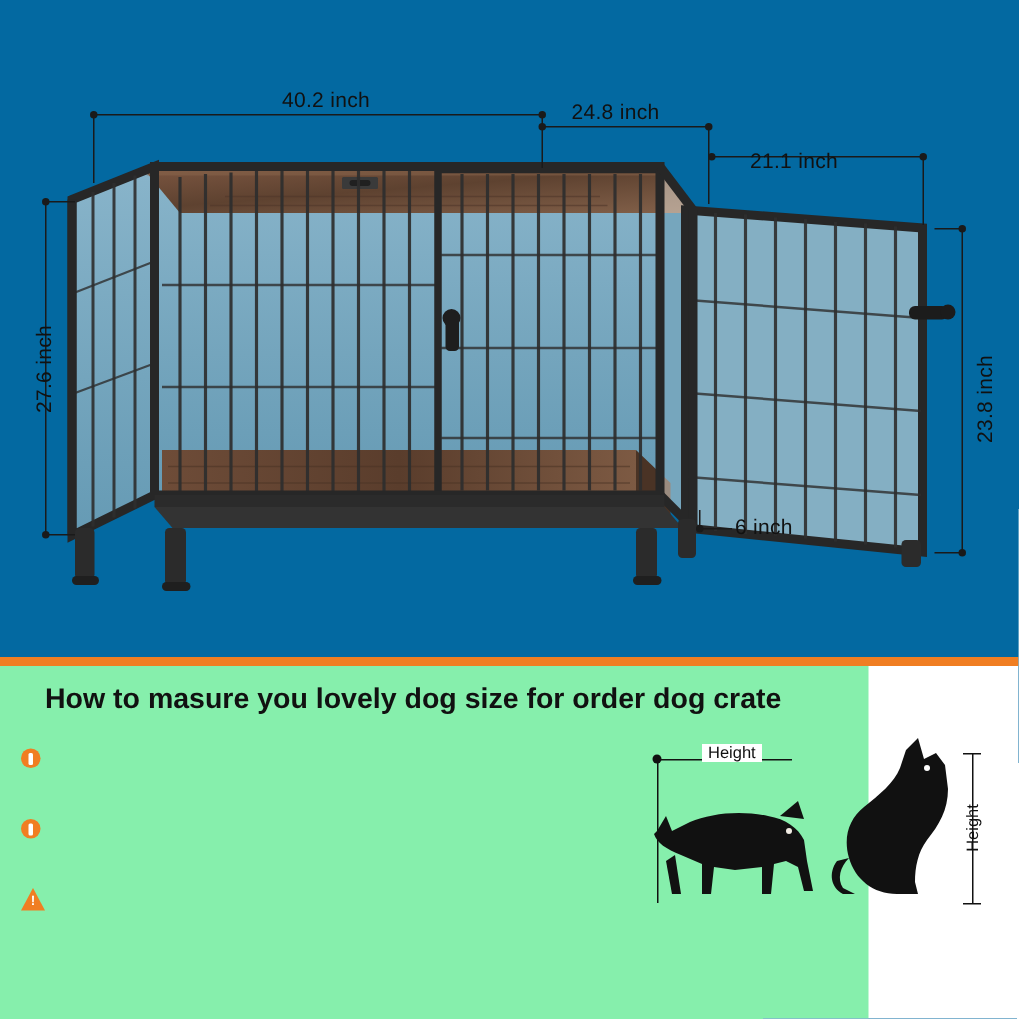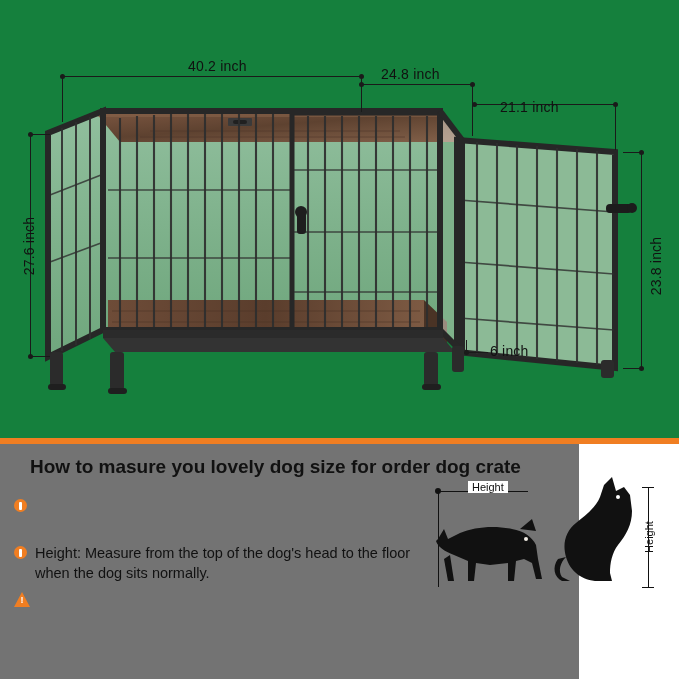--- a/index.html
+++ b/index.html
@@ -8,41 +8,41 @@
     width: 679px; height: 679px;
     font-family: "Liberation Sans", sans-serif;
     background: #ffffff;
     overflow: hidden;
   }
   #page { position: relative; width: 679px; height: 679px; }
 
   
   .diagram {
     position: absolute; left:0; top:0; width:679px; height:438px;
-    background: #15803d;
+    background: #0369a1;
   }
   .dimlabel {
     position: absolute;
     font-size: 14px; color: #111; font-weight: 400;
     letter-spacing: .2px; white-space: nowrap;
   }
   .dimlabel.vert { transform: rotate(-90deg); transform-origin: 50% 50%; }
 
   .dimline { position:absolute; background:#1a1a1a; }
   .h-line { height:1px; }
   .v-line { width:1px; }
   .dot { position:absolute; width:5px; height:5px; border-radius:50%; background:#1a1a1a; }
 
   
   .crate { position:absolute; left:0; top:0; width:679px; height:438px; }
 
   
   .panel {
     position:absolute; left:0; top:438px; width:579px; height:241px;
-    background:#737373;
+    background:#86efac;
   }
   .panel-accent { position:absolute; left:0; top:0; width:679px; height:6px; background:#f07e22; }
   .panel-title {
     position:absolute; left:30px; top:18px; width:620px;
     font-size:19px; font-weight:700; color:#111;
   }
   .bullet-row { position:absolute; left:14px; width:420px; }
   .bullet-dot {
     position:absolute; left:0; top:3px; width:13px; height:13px;
     border-radius:50%; background:#f07e22;
@@ -57,21 +57,21 @@
     border-bottom:15px solid #f07e22;
   }
   .warn-tri::after{
     content:"!"; position:absolute; left:-2.5px; top:4px; width:5px;
     font-size:9px; font-weight:700; color:#fff; text-align:center; line-height:9px;
   }
   .bullet-text {
     position:absolute; left:21px; top:0; width:400px;
     font-size:14.5px; line-height:20px; color:#111;
   }
-  .dogs { position:absolute; left:420px; top:29px; width:250px; height:180px; }
+  .dogs { position:absolute; left:420px; top:44px; width:250px; height:180px; }
   .heightlabel { position:absolute; font-size:11px; color:#111; }
   .heightlabel.vert { transform: rotate(-90deg); transform-origin:50% 50%; }
   .hline { position:absolute; background:#111; }
 </style>
 </head>
 <body>
 
 <div id="page">
 
   <div class="diagram">
@@ -248,21 +248,20 @@
     <div class="panel-accent"></div>
 
     <div class="panel-title">How to masure you lovely dog size for order dog crate</div>
 
     <div class="bullet-row" style="top:58px; height:44px;">
       <span class="bullet-dot"></span>
     </div>
 
     <div class="bullet-row" style="top:105px; height:44px;">
       <span class="bullet-dot"></span>
-      <span class="bullet-text">Height: Measure from the top of the dog's head to the floor when the dog sits normally.</span>
     </div>
 
     <div class="bullet-row" style="top:153px; height:44px; width:450px;">
       <span class="warn-tri"></span>
     </div>
 
     <div class="dogs">
       <svg viewBox="0 0 250 180" width="250" height="180">
 
         <g fill="#111">

